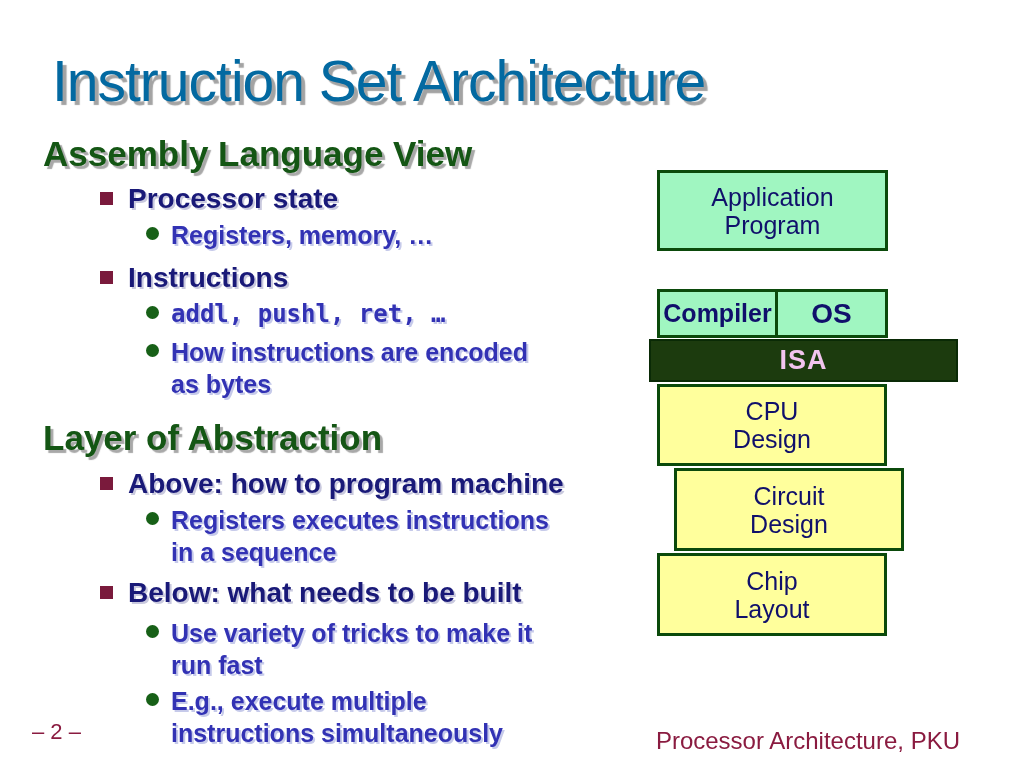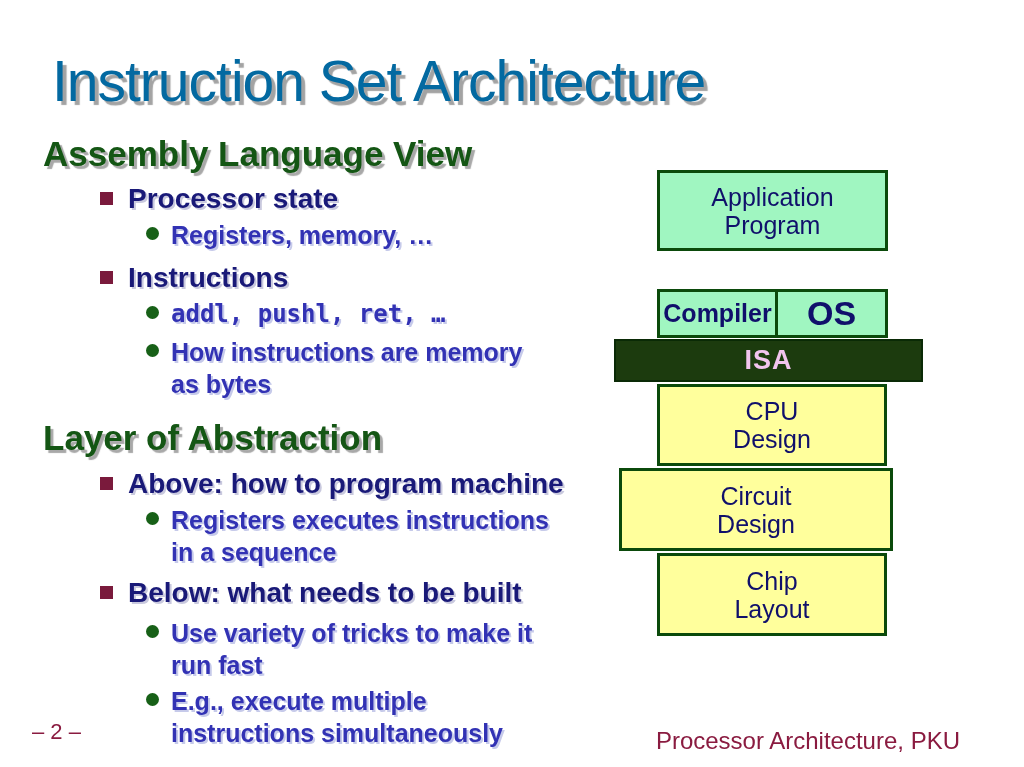--- a/index.html
+++ b/index.html
@@ -68,21 +68,21 @@
     position:absolute;box-sizing:border-box;display:flex;
   }
   .cell{
     box-sizing:border-box;border:3px solid #0B4A0B;background:#A0F6C1;
     display:flex;align-items:center;justify-content:center;margin-top:35px;
   }
   .cell + .cell{border-left-width:2px;margin-left:-2px;}
   .isa-bar{
     position:absolute;box-sizing:border-box;
     background:#1C3B0E;border:2px solid #0A2A06;
-    display:flex;align-items:center;justify-content:center;
+    display:flex;align-items:center;justify-content:center;margin-left:35px;
   }
   .isa-bar .lbl{
     font-size:27px;font-weight:bold;color:#F2C4EE;letter-spacing:1px;
   }
 
   
   .page-num{
     position:absolute;left:32px;top:719px;
     font-size:22px;color:#8A1B40;white-space:nowrap;
   }
@@ -112,21 +112,21 @@
   <div class="l1" style="top:262px">
     <span class="sq"></span>
     <span class="txt">Instructions</span>
   </div>
   <div class="l2" style="top:298px">
     <span class="dot"></span>
     <span class="txt mono">addl, pushl, ret, …</span>
   </div>
   <div class="l2" style="top:336px">
     <span class="dot"></span>
-    <span class="txt">How instructions are memory
+    <span class="txt">How instructions are encoded
 as bytes</span>
   </div>
 
   <h2 class="heading" style="top:418px">Layer of Abstraction</h2>
 
   <div class="l1" style="top:468px">
     <span class="sq"></span>
     <span class="txt">Above: how to program machine</span>
   </div>
   <div class="l2" style="top:504px">
@@ -154,33 +154,33 @@
     <div class="box green" style="left:657px;top:170px;width:231px;height:81px">
       <span class="lbl">Application
 Program</span>
     </div>
 
     <div class="cell-row" style="left:657px;top:254px;width:231px;height:84px">
       <div class="cell" style="width:121px">
         <span class="lbl" style="font-size:25px;font-weight:bold;color:#10106B">Compiler</span>
       </div>
       <div class="cell" style="width:112px">
-        <span class="lbl" style="font-size:34px;font-weight:bold;color:#10106B">OS</span>
+        <span class="lbl" style="font-size:28px;font-weight:bold;color:#10106B">OS</span>
       </div>
     </div>
 
     <div class="isa-bar" style="left:614px;top:339px;width:309px;height:43px">
       <span class="lbl">ISA</span>
     </div>
 
     <div class="box yellow" style="left:657px;top:384px;width:230px;height:82px">
       <span class="lbl">CPU
 Design</span>
     </div>
-    <div class="box yellow" style="left:619px;top:468px;width:274px;height:83px">
+    <div class="box yellow" style="left:674px;top:468px;width:230px;height:83px">
       <span class="lbl">Circuit
 Design</span>
     </div>
     <div class="box yellow" style="left:657px;top:553px;width:230px;height:83px">
       <span class="lbl">Chip
 Layout</span>
     </div>
   </div>
 
   <div class="page-num">– 2 –</div>

